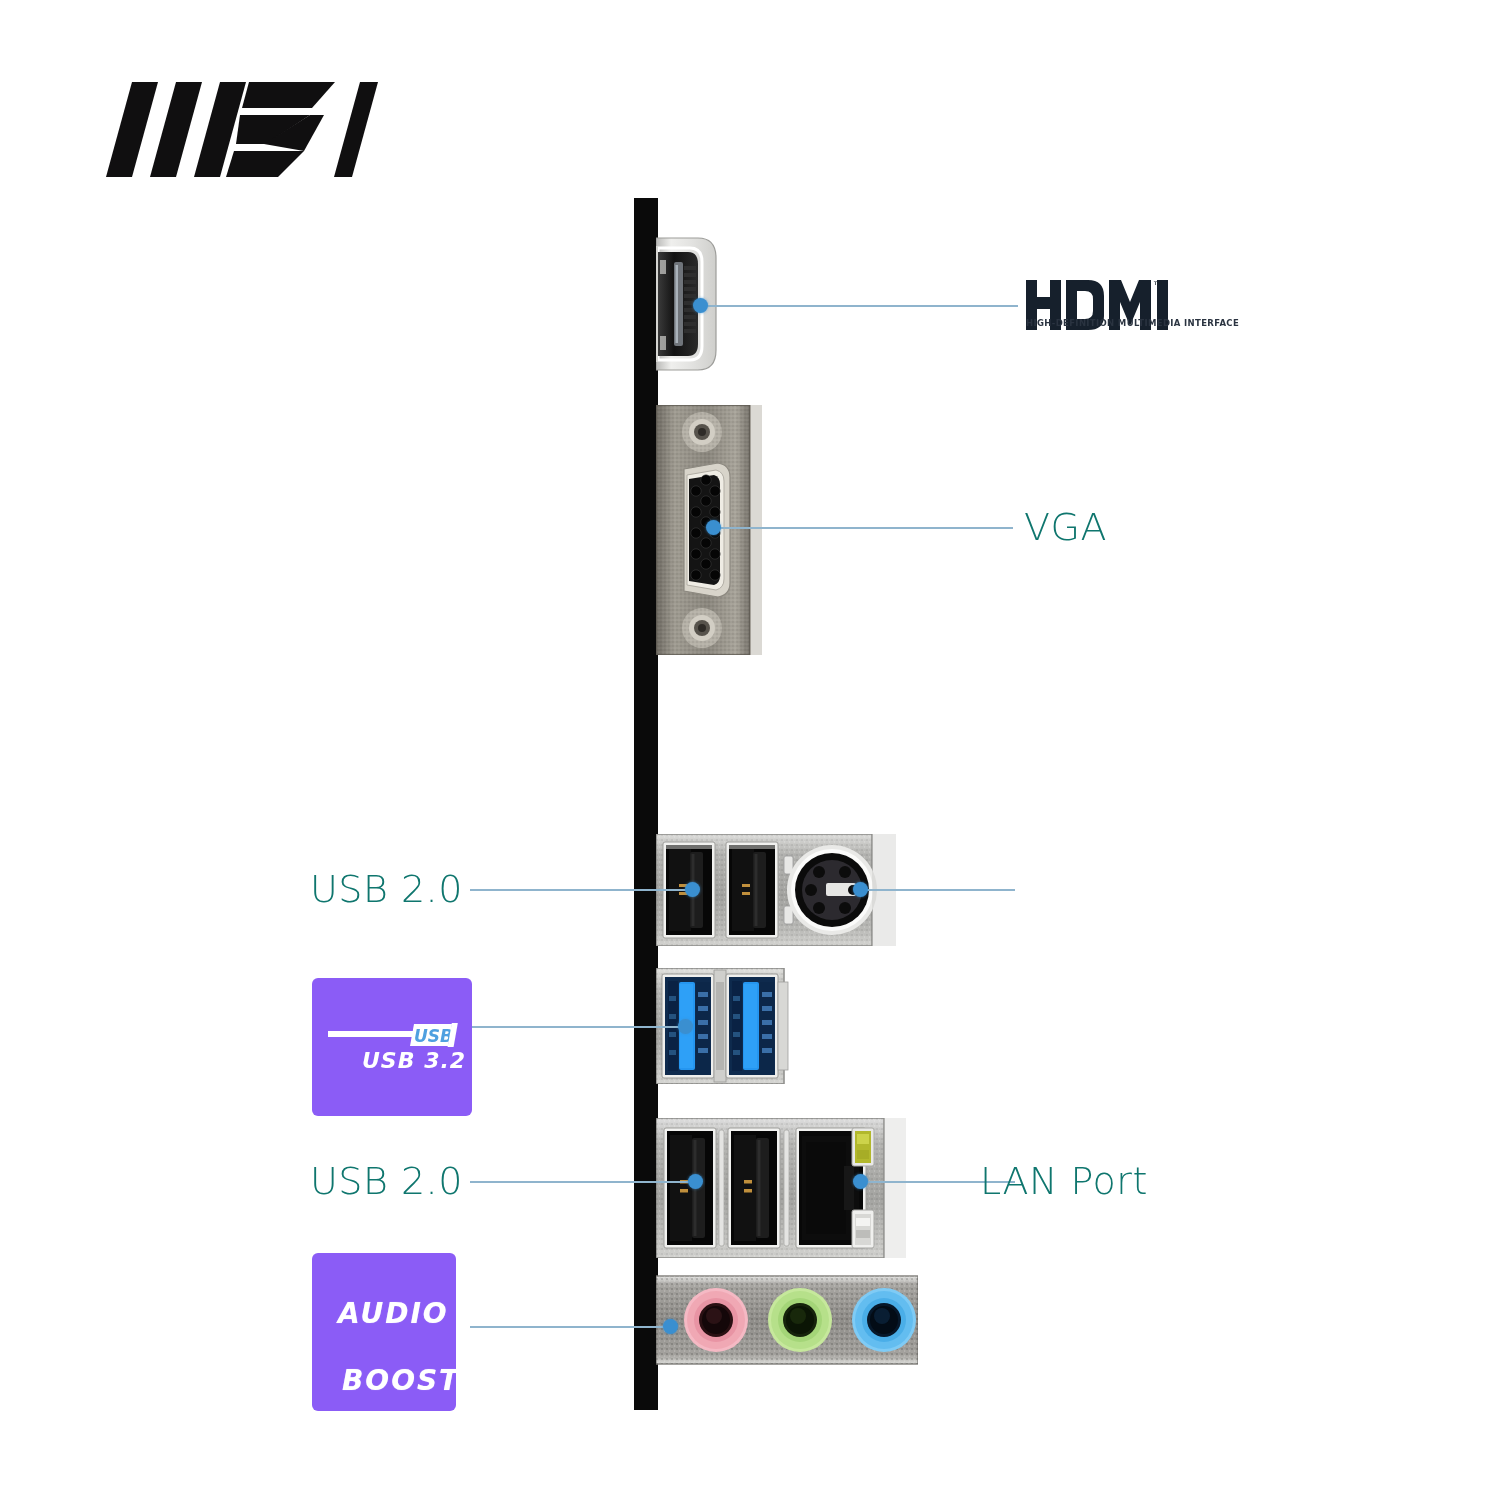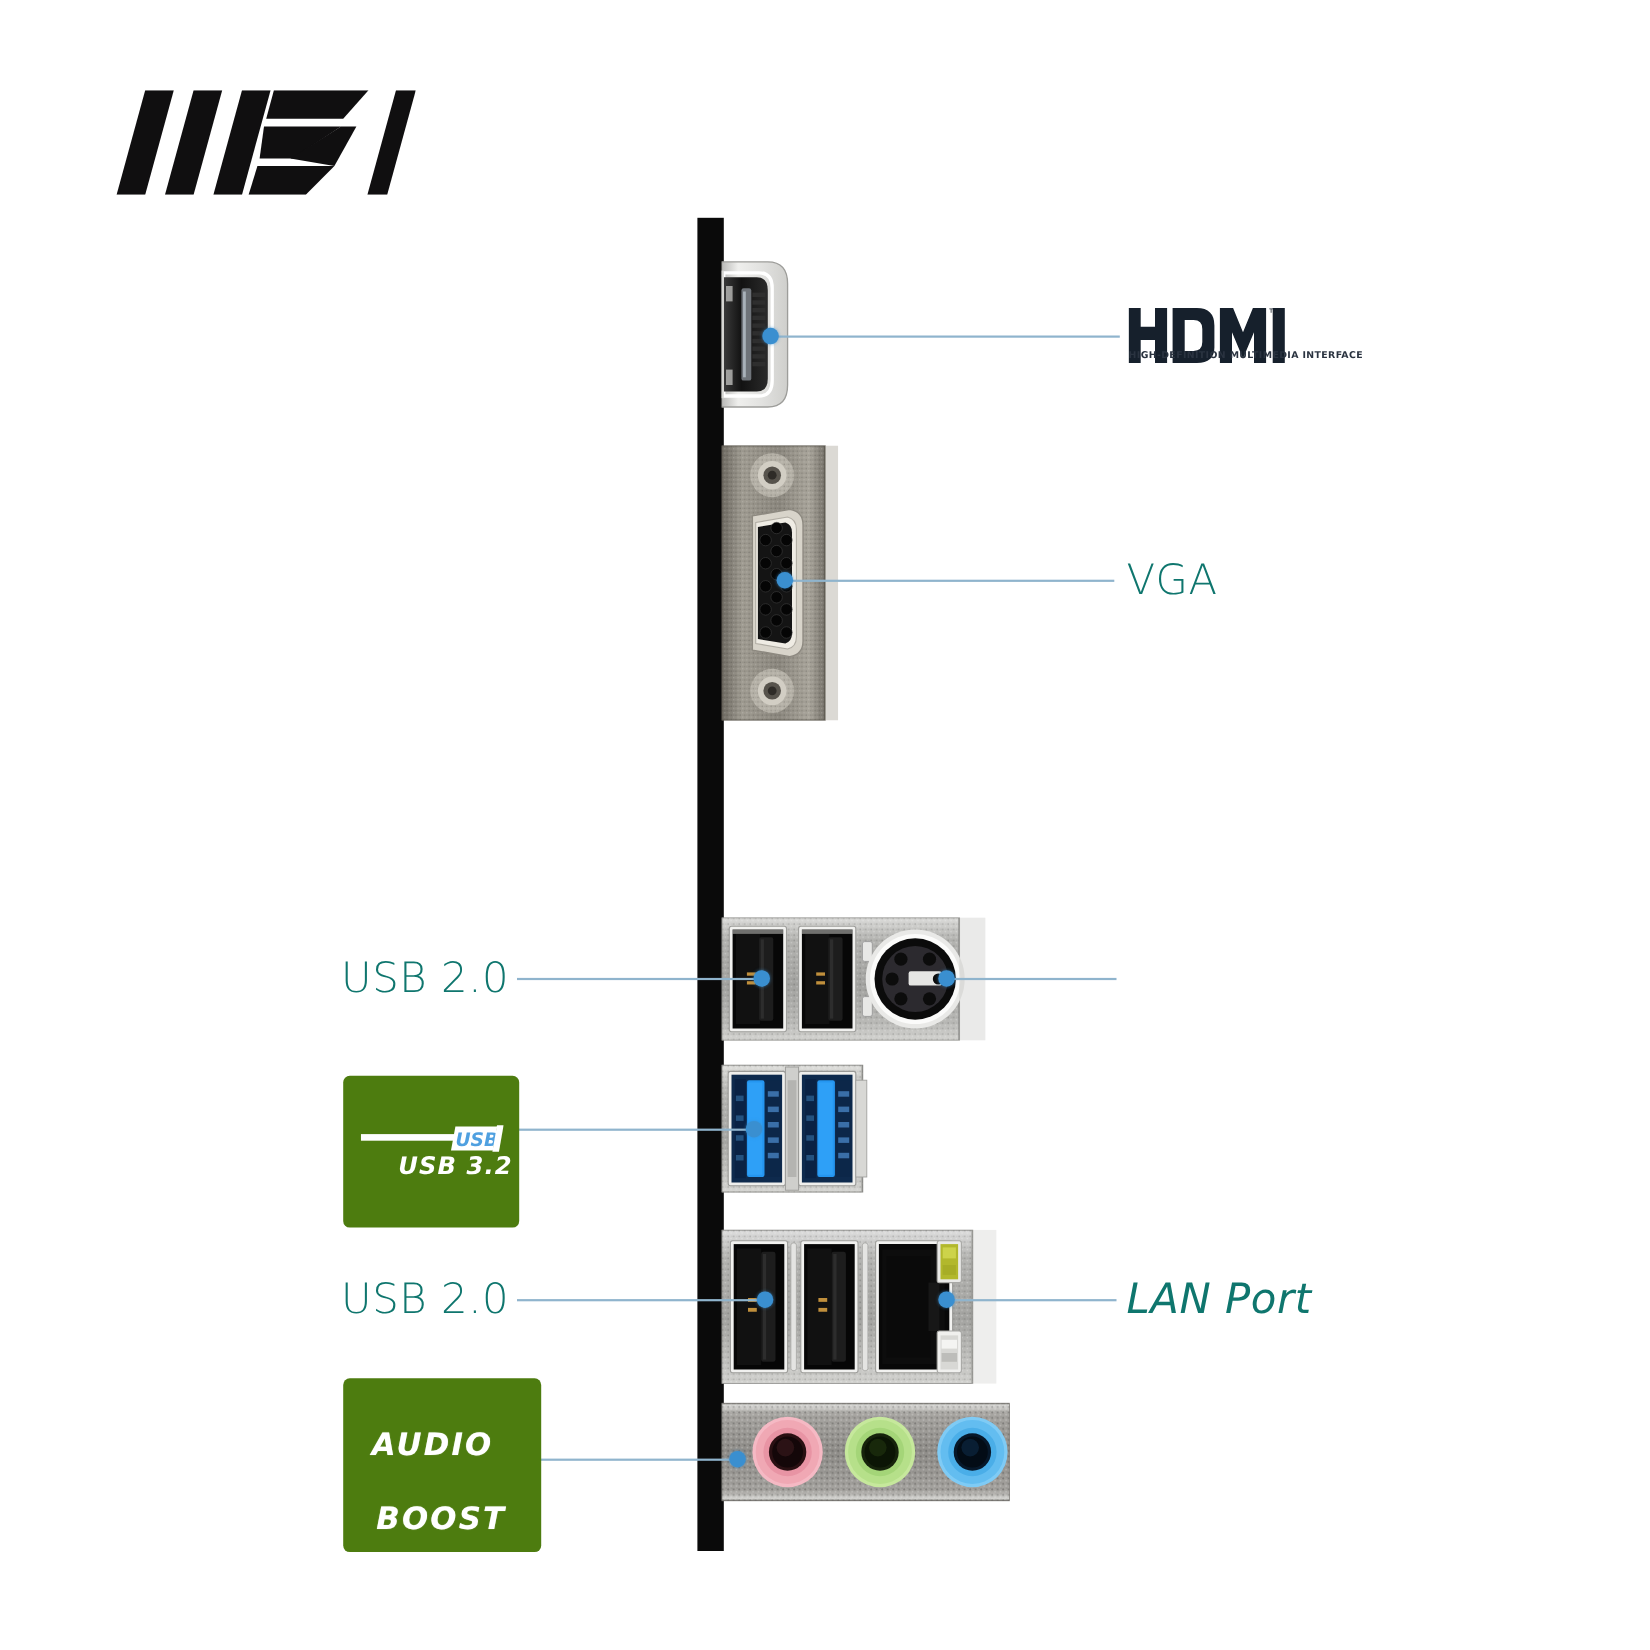--- a/index.html
+++ b/index.html
@@ -33,21 +33,21 @@
   }
   .label.lbl-lg{font-size:38px;}
 
   
   .leader{position:absolute;height:2px;background:#8fb4cd;}
   .dot{position:absolute;width:15px;height:15px;border-radius:50%;
        background:#3a8fd0;box-shadow:0 0 3px rgba(58,143,208,.7);}
 
   
   .badge{
-    position:absolute;background:#4d7c0f;border-radius:6px;text-align:center;
+    position:absolute;background:#8b5cf6;border-radius:6px;text-align:center;
   }
 
   
   #hdmi-logo{position:absolute;left:1026px;top:278px;width:160px;height:54px;}
   .hdmi-tm{position:absolute;left:1152px;top:279px;font-size:13px;color:#17202a;
     font-family:"DejaVu Sans",sans-serif;}
   .hdmi-sub{
     position:absolute;left:1026px;top:318px;font-size:8.5px;letter-spacing:.35px;
     color:#2a3340;font-family:"DejaVu Sans",sans-serif;font-weight:700;white-space:nowrap;
   }
@@ -476,31 +476,31 @@
   <div class="hdmi-tm">™</div>
   <div class="hdmi-sub">HIGH-DEFINITION MULTIMEDIA INTERFACE</div>
 
   <div class="label lbl-lg" style="left:1024px;top:505px;">VGA</div>
 
   <div class="label lbl-lg" style="left:310px;top:867px;">USB 2.0</div>
 
 
   <div class="label lbl-lg" style="left:310px;top:1159px;">USB 2.0</div>
 
-  <div class="label lbl-lg" style="left:1024px;top:1159px;font-style:italic;">LAN Port</div>
+  <div class="label lbl-lg" style="left:980px;top:1159px;">LAN Port</div>
 
   <div class="badge" style="left:312px;top:978px;width:160px;height:138px;">
 
     <svg class="usb-badge-logo" style="left:16px;top:44px;" width="130" height="26" viewBox="0 0 130 26" xmlns="http://www.w3.org/2000/svg">
       <rect x="0" y="9" width="86" height="6" fill="#ffffff"></rect>
       <path d="M86,2 L124,2 L120,24 L82,24 Z" fill="#ffffff"></path>
       <text x="86" y="20" font-family="DejaVu Sans, sans-serif" font-size="17" font-weight="700" font-style="italic" fill="#4fa0e0">USB</text>
       <rect x="124" y="1" width="6" height="24" fill="#ffffff" transform="skewX(-10)"></rect>
     </svg>
     <div class="usb-txt" style="left:14px;top:70px;font-size:22px;letter-spacing:1px;margin-left:36px;">USB 3.2 GEN1</div>
   </div>
 
-  <div class="badge" style="left:312px;top:1253px;width:180px;height:158px;">
+  <div class="badge" style="left:312px;top:1253px;width:144px;height:158px;">
     <div class="ab-txt" style="left:26px;top:44px;font-size:28px;">AUDIO</div>
     <div class="ab-txt" style="left:30px;top:76px;font-size:28px;margin-top:35px;">BOOST</div>
   </div>
 
 </div>
 
 </body></html>

